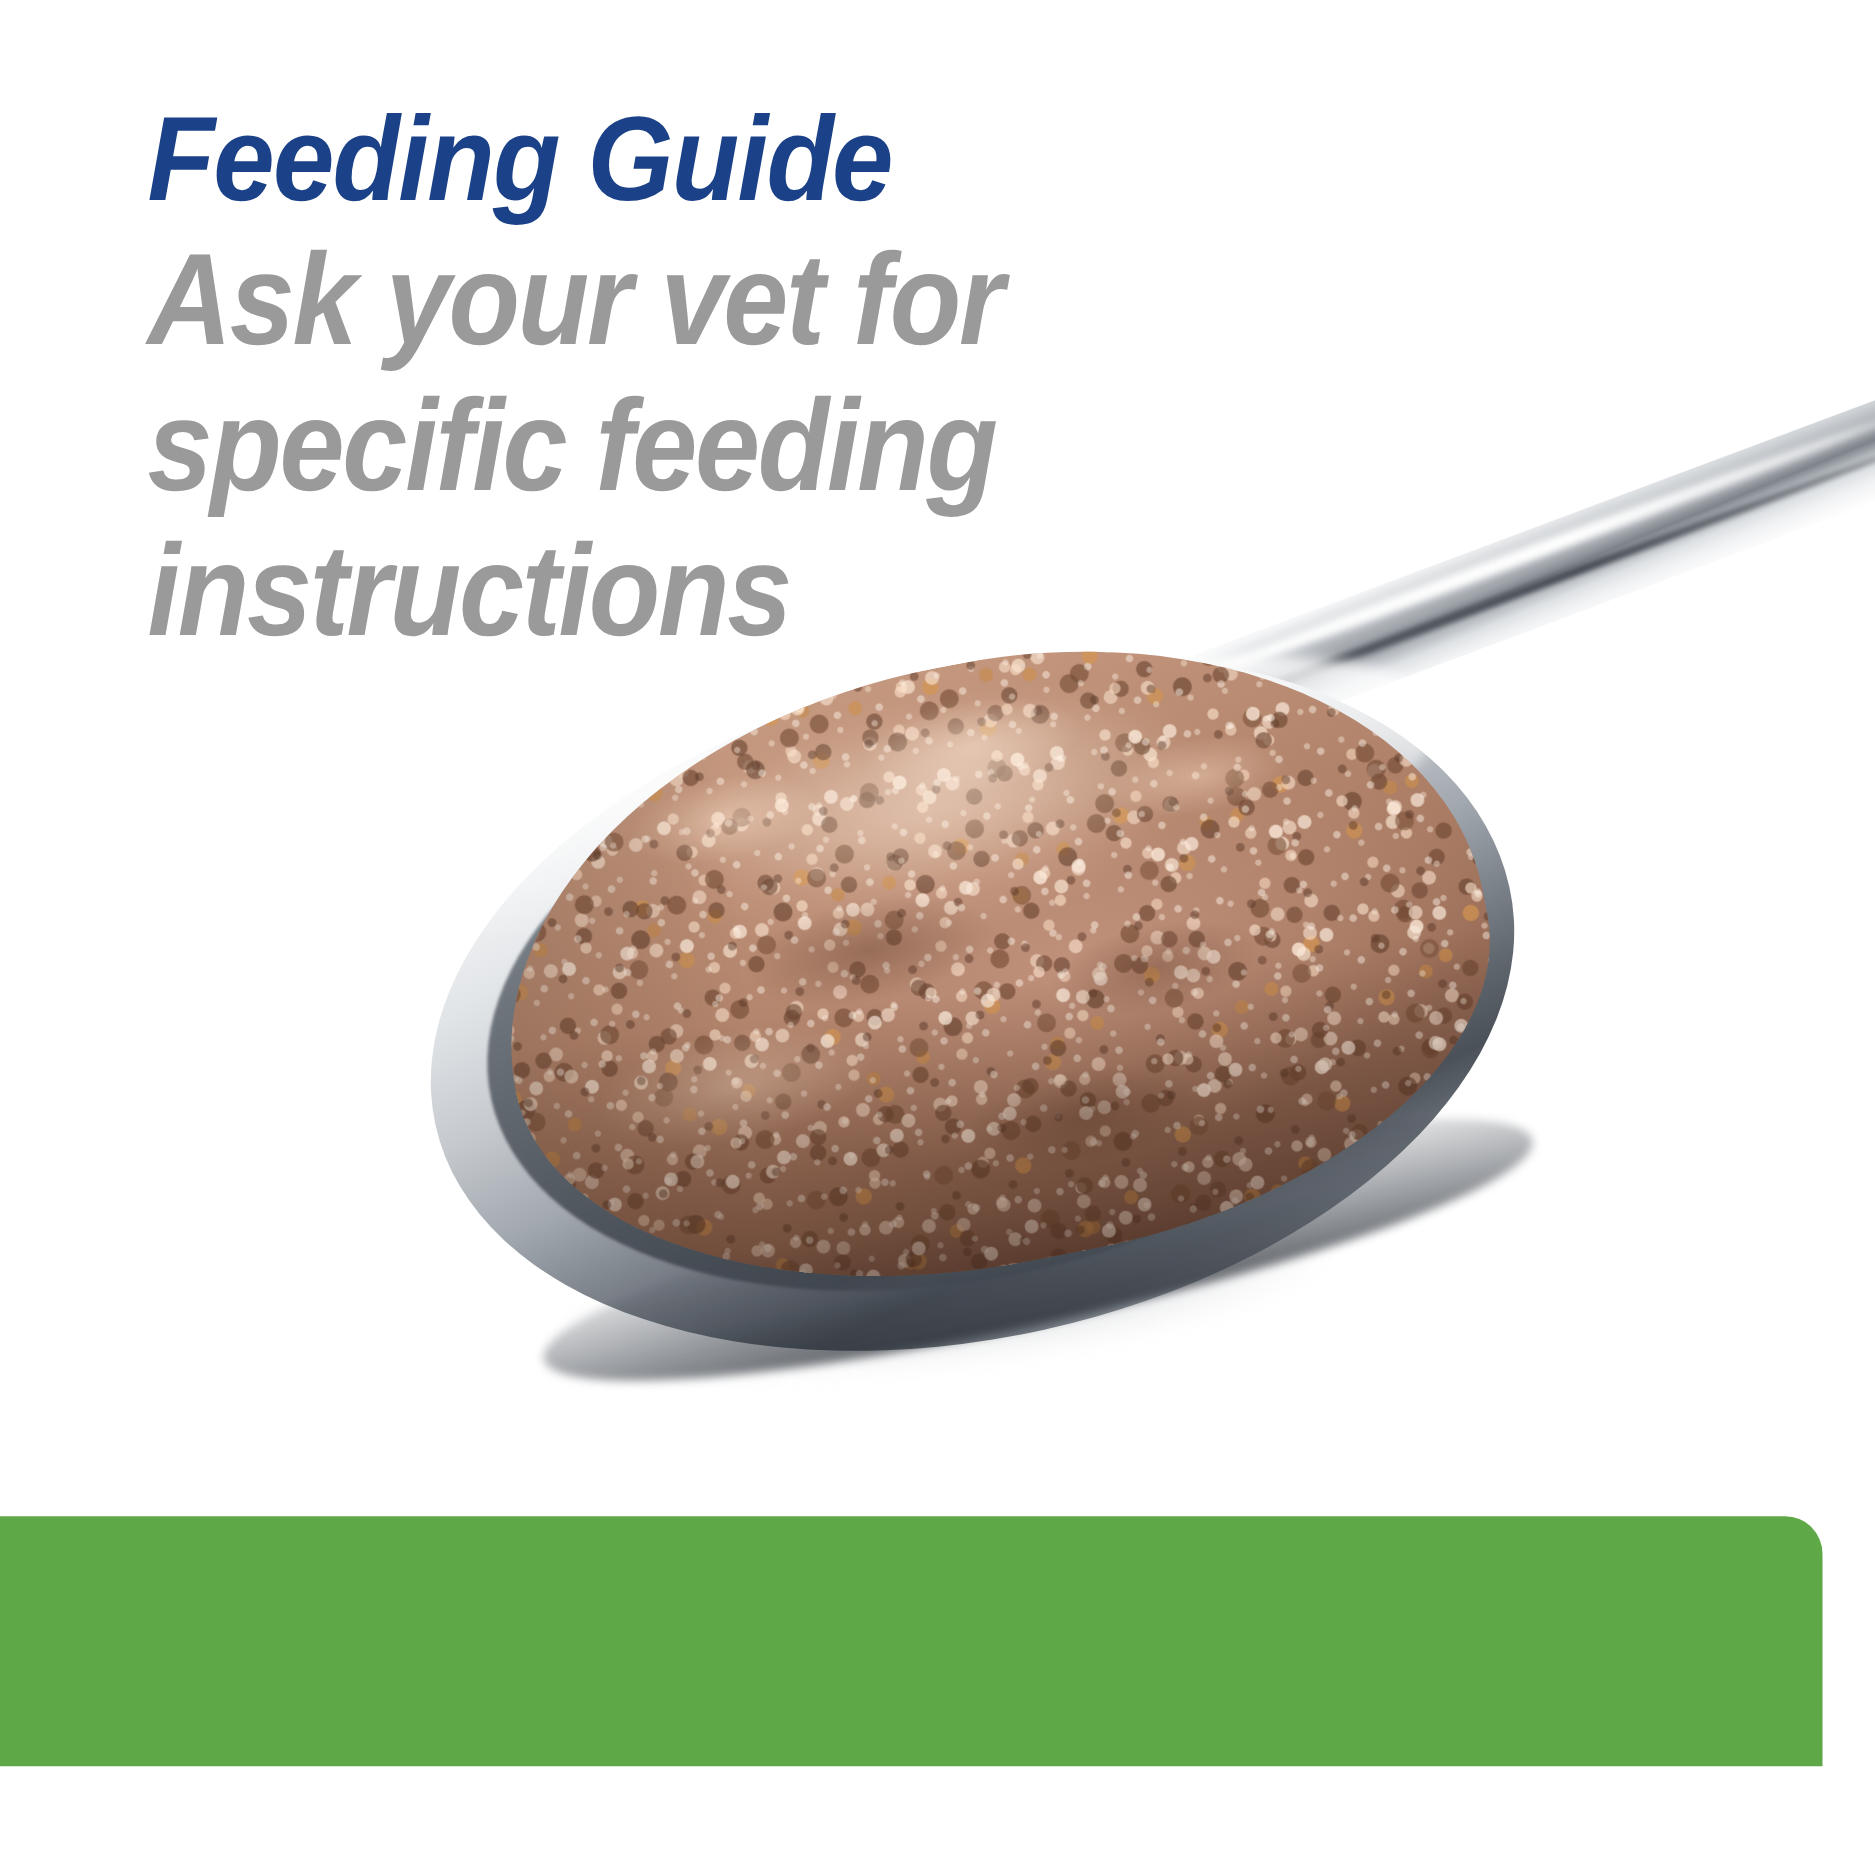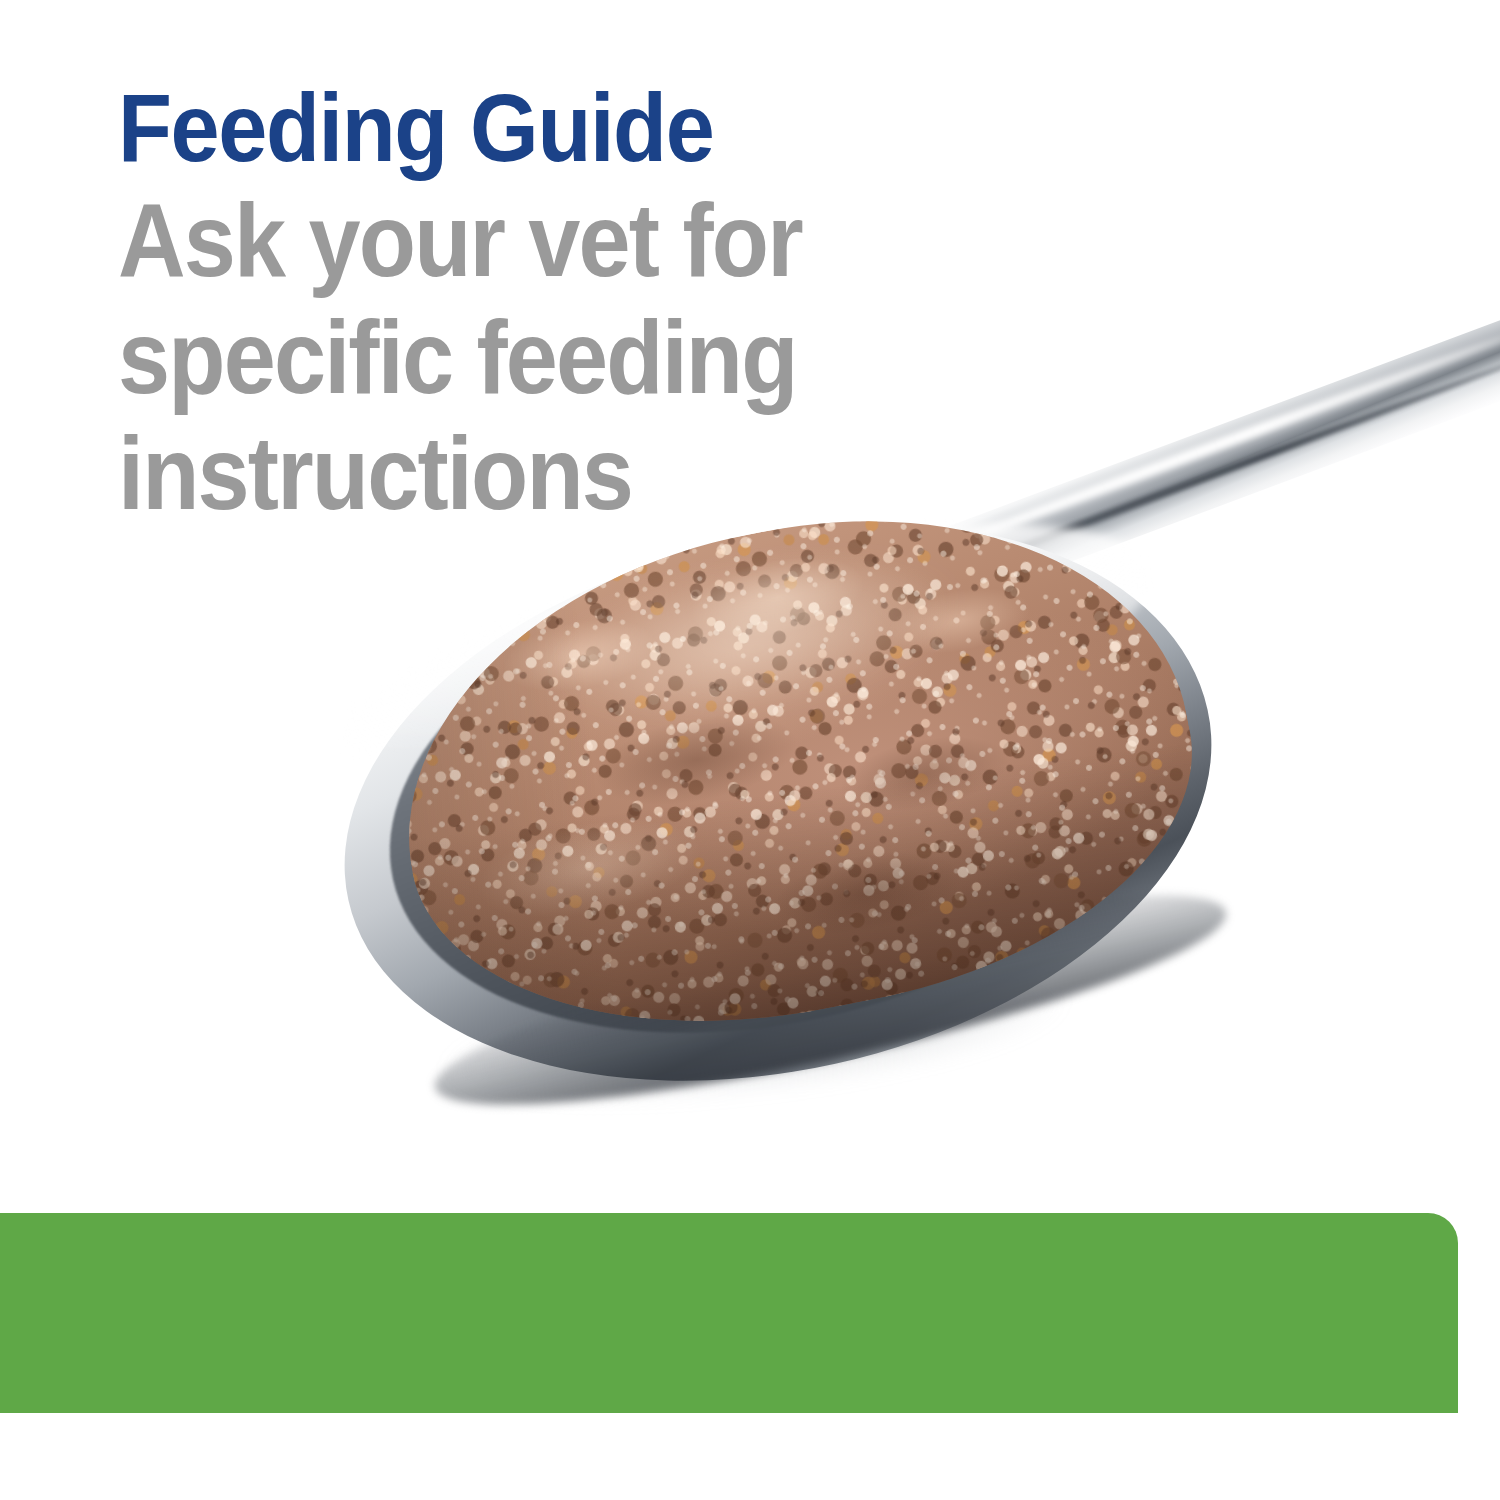--- a/index.html
+++ b/index.html
@@ -6,21 +6,21 @@
   body{
     width:1500px;height:1500px;
     background:#ffffff;
     font-family:"Liberation Sans","DejaVu Sans",sans-serif;
     overflow:hidden;
     position:relative;
   }
   .page{position:absolute;inset:0;background:#ffffff;overflow:hidden;}
 
   
-  .text-block{position:absolute;left:118px;top:82px;width:900px;}
+  .text-block{position:absolute;left:118px;top:82px;width:900px;font-style:italic;}
   .headline{
     color:#1b4288;
     font-size:96px;
     line-height:0.96;
     font-weight:700;
     letter-spacing:-1.5px;
     transform:scaleX(0.92);
     transform-origin:left center;
     white-space:nowrap;
     margin:0 0 8px 0;

